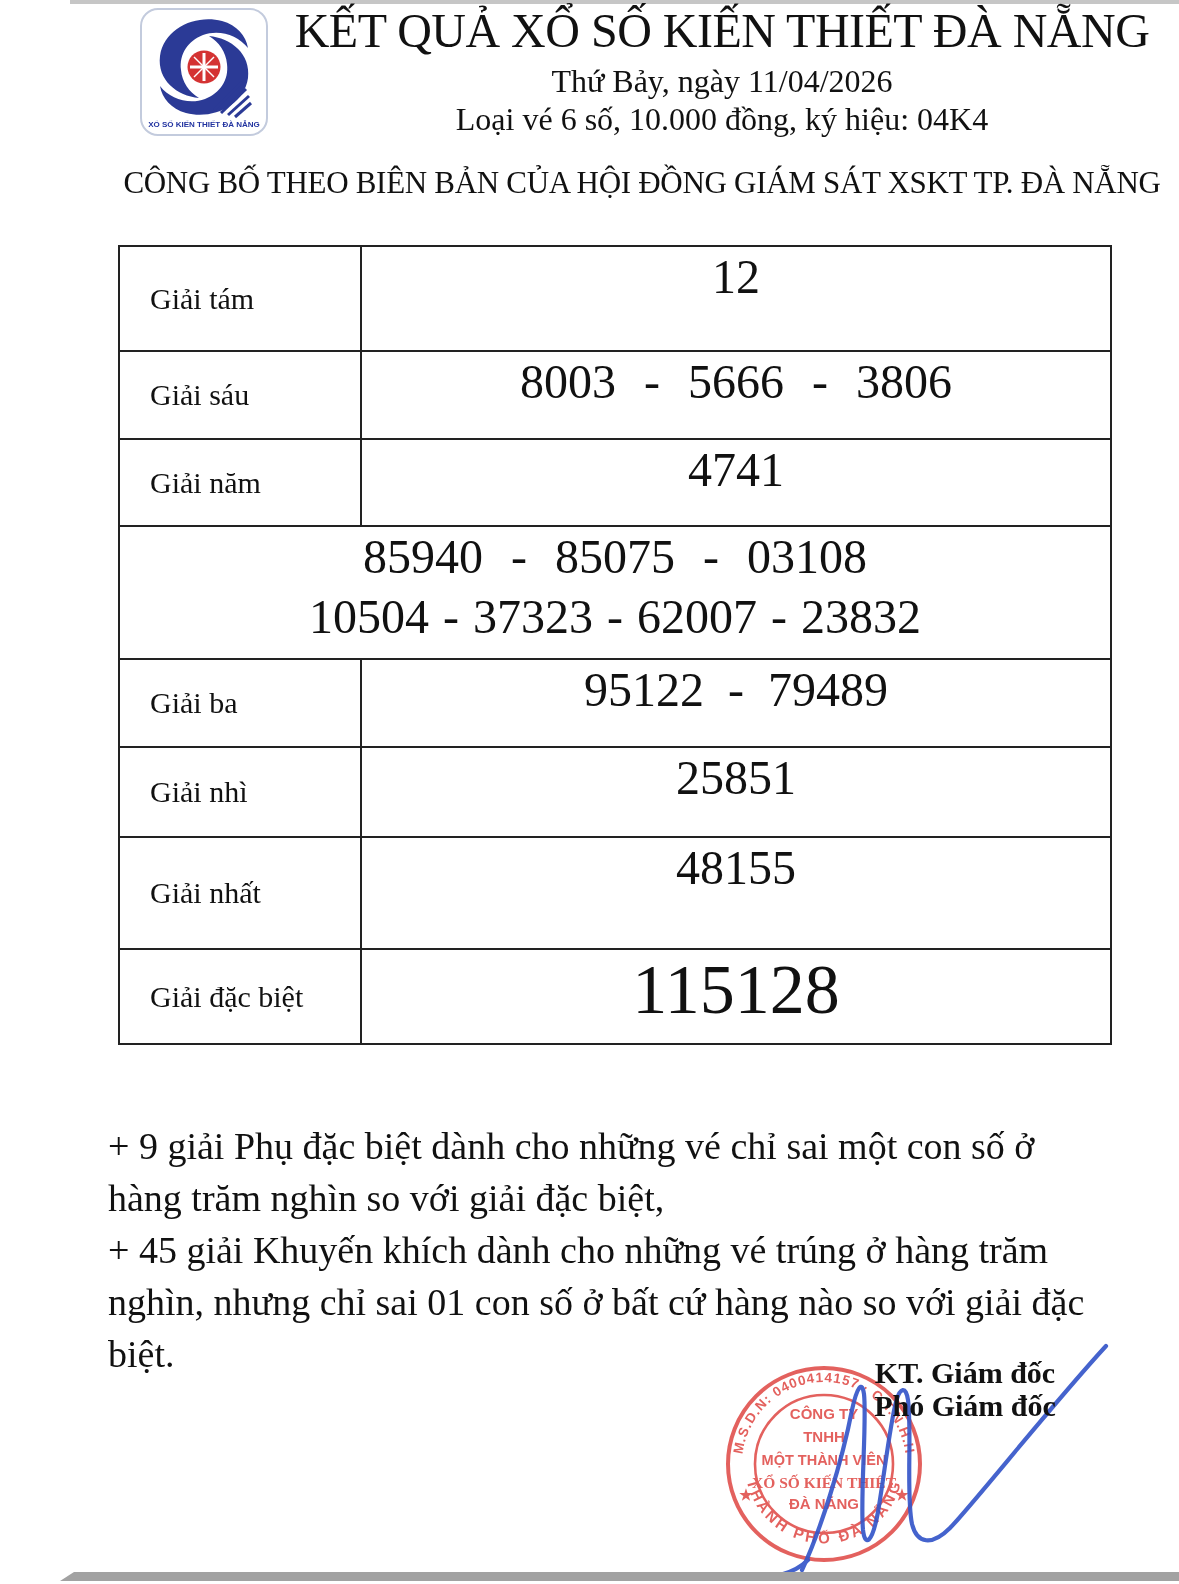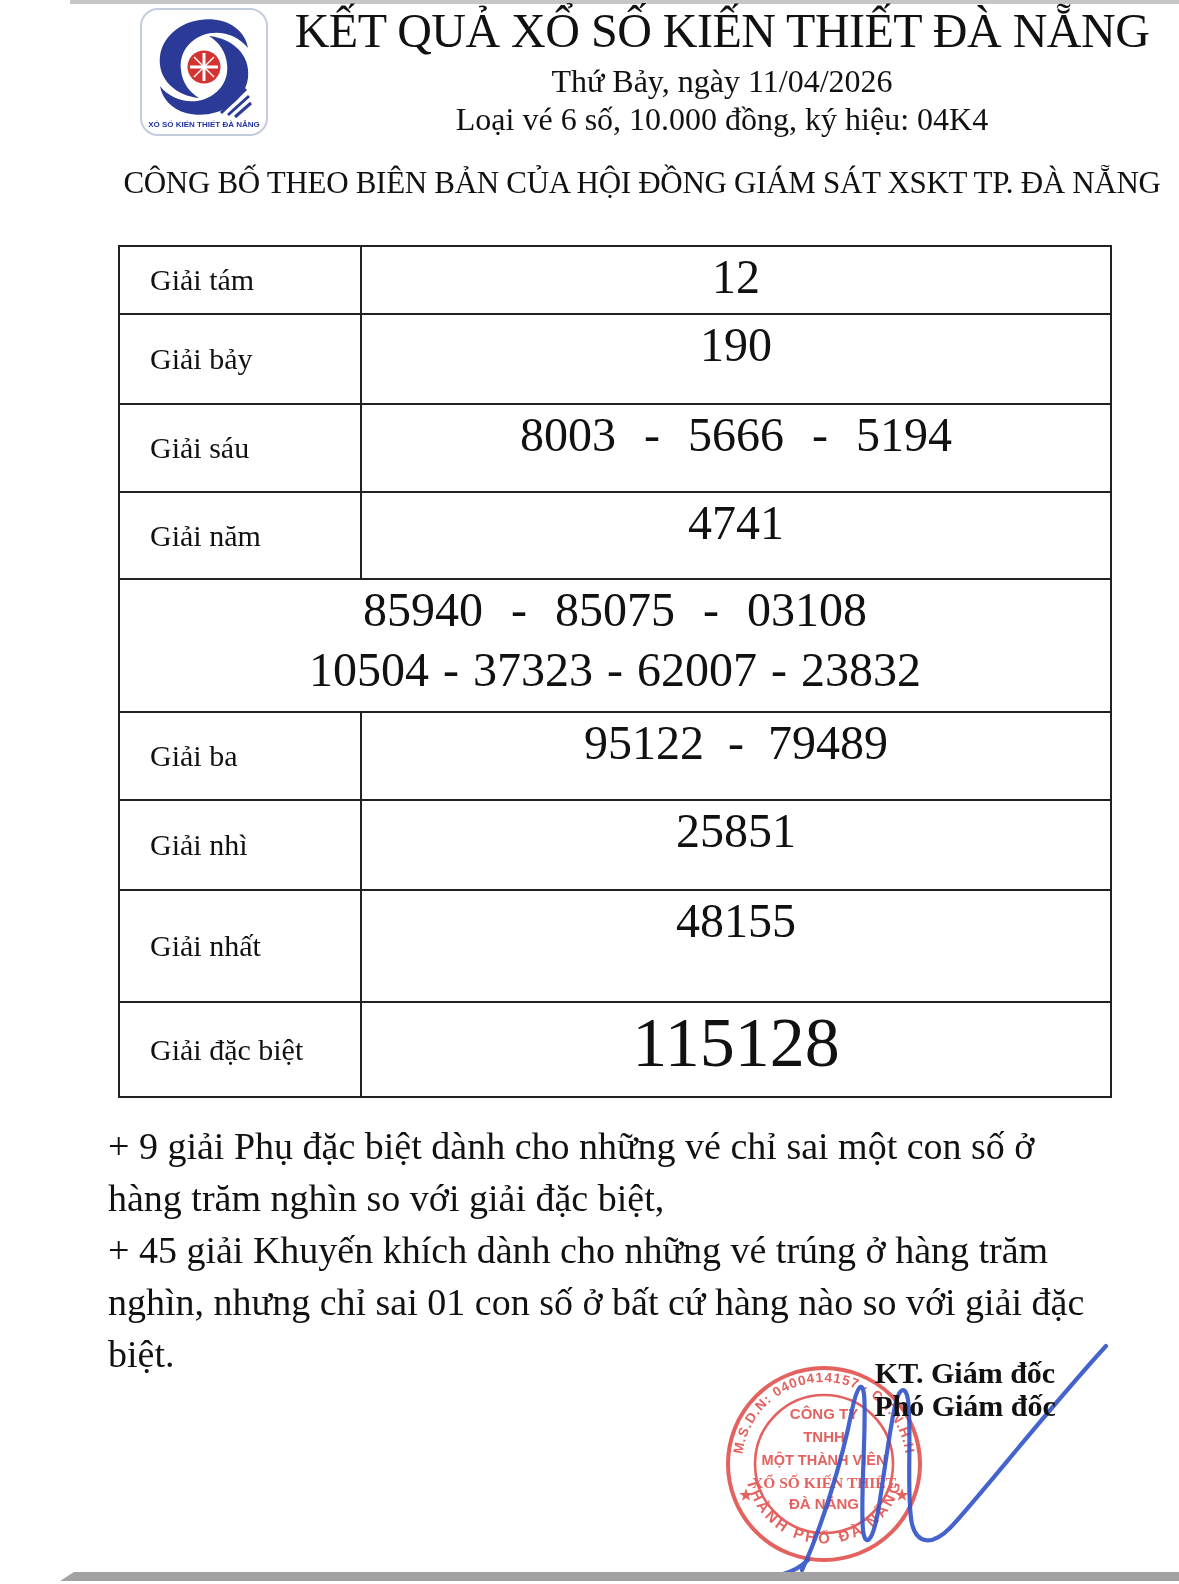--- a/index.html
+++ b/index.html
@@ -22,21 +22,21 @@
                   font-size:31px; line-height:38px; letter-spacing:-0.3px;margin-left:36px; }
 
   
   .results-table { position:absolute; left:118px; top:245px; width:994px; border:2px solid #222; }
   .t-row { display:flex; border-top:2px solid #222; }
   .t-row:first-child { border-top:none; }
   .t-label { width:242px; border-right:2px solid #222; display:flex; align-items:center;
              padding-left:30px; font-size:30px; }
   .t-value { flex:1; display:flex; flex-direction:column; align-items:center; justify-content:flex-start;
              font-size:48px;border-radius:23px; }
-  .r0{height:66px}.r1{height:90px}.r2{height:88px}.r3{height:87px}.r4{height:133px}
+  .r0{height:103px}.r1{height:90px}.r2{height:88px}.r3{height:87px}.r4{height:133px}
   .r5{height:88px}.r6{height:90px}.r7{height:112px}.r8{height:95px}
   .ws-wide { word-spacing:16px; }
   .ws-med { word-spacing:12px; }
   .ws-sm  { word-spacing:2px; }
   .special .v-line { font-size:70px; line-height:80px; }
   .v-line { line-height:60px; }
 
   
   .notes { position:absolute; left:108px; top:1120px; width:990px; font-size:38px; line-height:52px; }
 
@@ -87,30 +87,24 @@
 
   <div class="announcement">CÔNG BỐ THEO BIÊN BẢN CỦA HỘI ĐỒNG GIÁM SÁT XSKT TP. ĐÀ NẴNG</div>
 
   <div class="results-table">
     <div class="t-row r0">
       <div class="t-label">Giải tám</div>
       <div class="t-value">
         <div class="v-line">12</div>
       </div>
     </div>
-    <div class="t-row r1">
-      <div class="t-label">Giải bảy</div>
-      <div class="t-value">
-        <div class="v-line">190</div>
-      </div>
-    </div>
     <div class="t-row r2">
       <div class="t-label">Giải sáu</div>
       <div class="t-value">
-        <div class="v-line ws-wide">8003 - 5666 - 5194</div>
+        <div class="v-line ws-wide">8003 - 5666 - 3806</div>
       </div>
     </div>
     <div class="t-row r3">
       <div class="t-label">Giải năm</div>
       <div class="t-value">
         <div class="v-line">4741</div>
       </div>
     </div>
     <div class="t-row r4">
       <div class="t-value">

